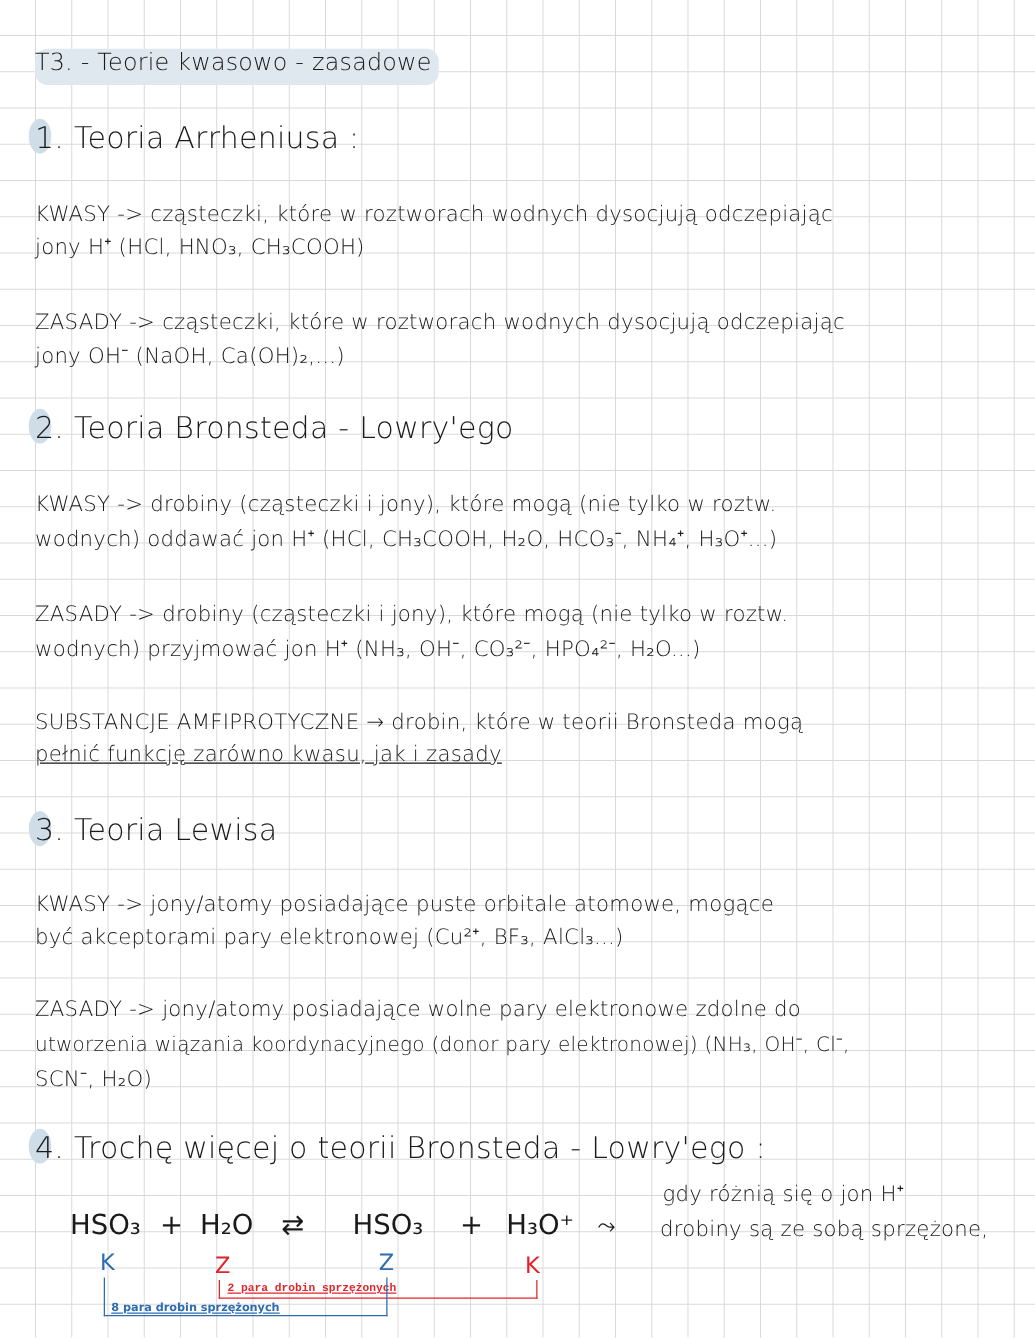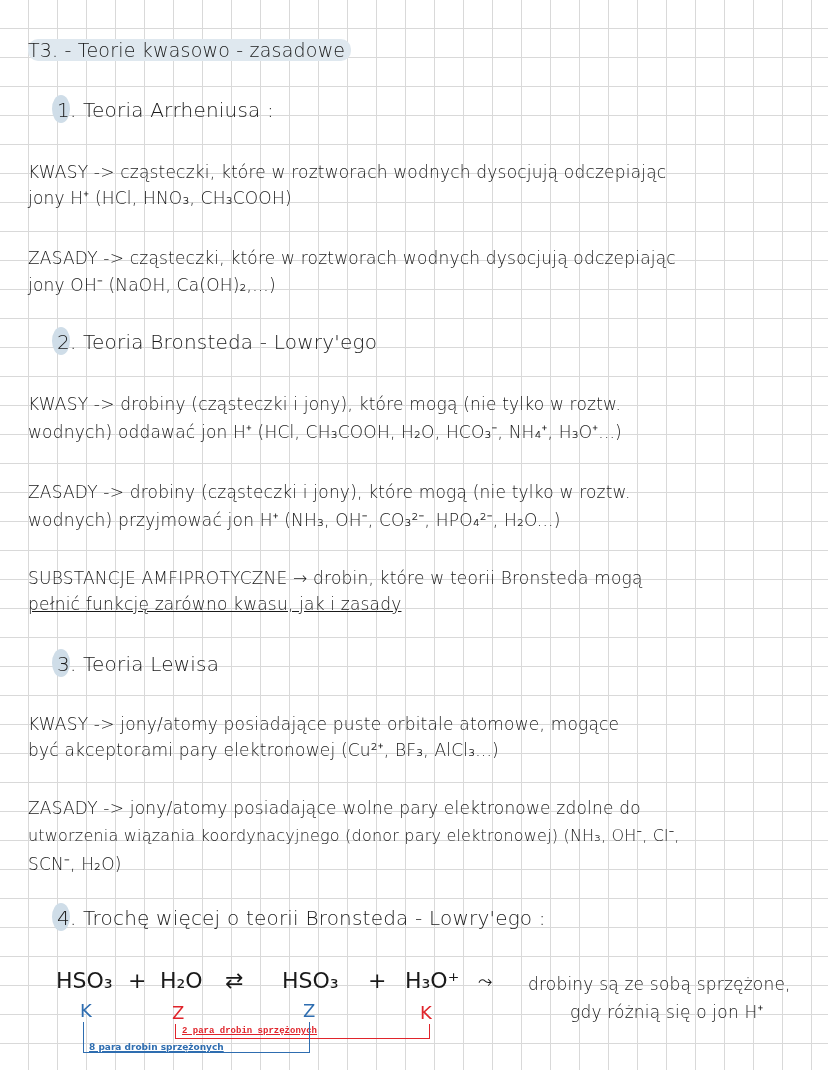--- a/index.html
+++ b/index.html
@@ -14,23 +14,23 @@
     font-family: "DejaVu Sans", sans-serif;
     color: #1a1a1a;
   }
   .line {
     position: absolute; left: 28px; white-space: nowrap;
     font-size: 19px; letter-spacing: 0.2px; line-height: 24px;
     font-family: "DejaVu Sans", sans-serif; font-weight: 300;
   }
   .title { top: 38px; font-size: 19px; }
   .title .hl {
-    background: #dfe8ef; border-radius: 10px; padding: 0 6px 0 0;
+    background: #dfe8ef; border-radius: 10px; padding: 0 6px 7px 0;
   }
-  .heading { font-size: 20px; margin-left: 29px; }
+  .heading { font-size: 24px; }
   .num {
     display: inline-block; position: relative;
   }
   .num::before {
     content: ""; position: absolute; left: -5px; top: -3px; width: 18px; height: 28px;
     background: #cfdde8; border-radius: 50%; z-index: -1;
   }
   .small { font-size: 17px; }
   .eq { position: absolute; font-size: 22px; white-space: nowrap; }
   .lbl { position: absolute; font-size: 18px; }
@@ -94,14 +94,14 @@
   <span class="lbl red" style="left:420px;top:1002px;">K</span>
 
   <div class="bracket red" style="left:175px;top:1024px;width:253px;height:14px;border-color:#e0242b;"></div>
   <span class="bracket-label red" style="left:182px;top:1026px;font-family:Liberation Mono, monospace;">2 para drobin sprzężonych</span>
 
   <div class="bracket blue" style="left:83px;top:1022px;width:225px;height:30px;border-color:#2e6db0;"></div>
   <span class="bracket-label blue" style="left:89px;top:1042px;">8 para drobin sprzężonych</span>
 
   <span class="eq" style="left:478px;top:970px;font-size:18px;">⤳</span>
   <span class="line small" style="left:528px;top:972px;">drobiny są ze sobą sprzężone,</span>
-  <span class="line small" style="left:530px;top:1000px;margin-left:40px;">gdy różnią się o jon H⁺</span>
+  <span class="line small" style="left:530px;top:944px;">gdy różnią się o jon H⁺</span>
 </div>
 
 </body></html>

